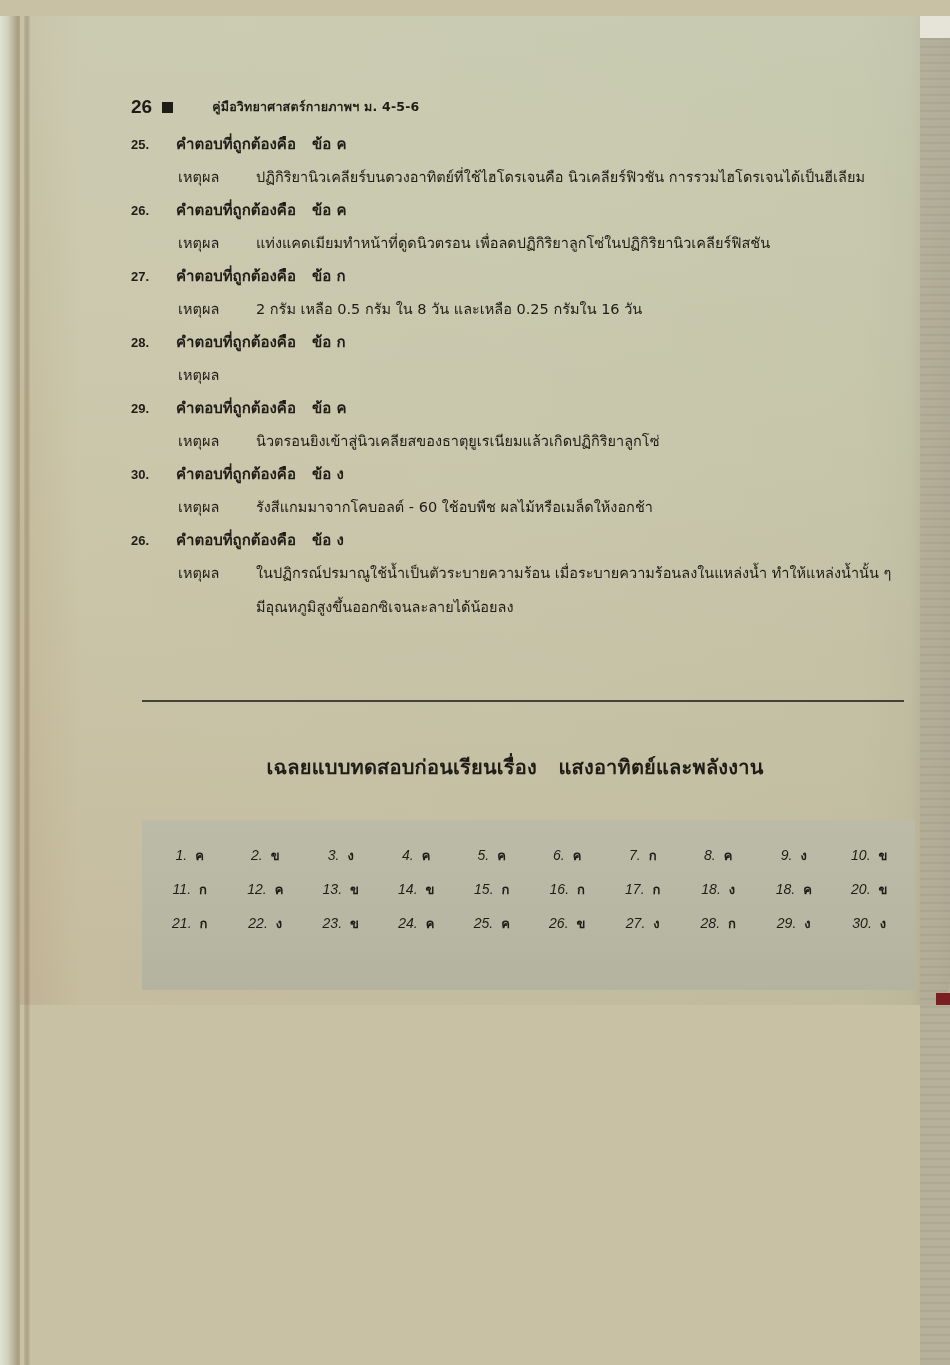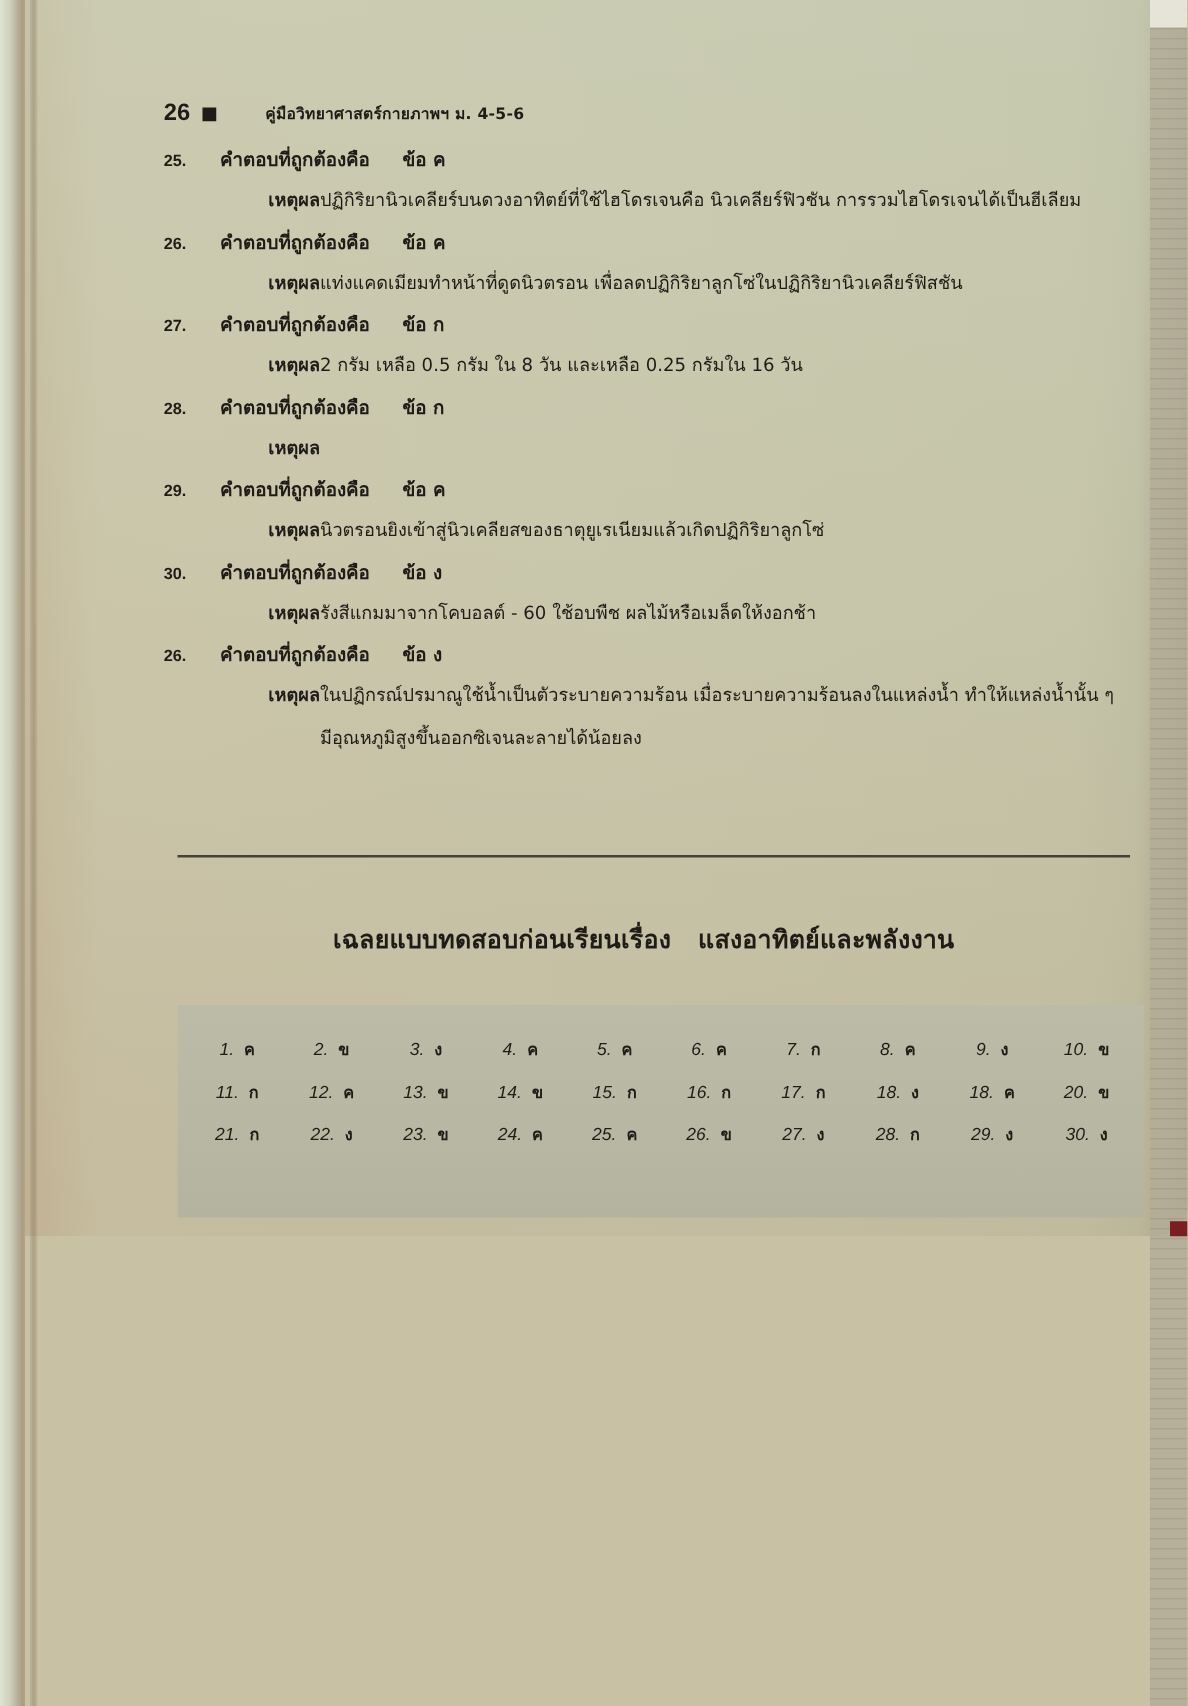--- a/index.html
+++ b/index.html
@@ -11,21 +11,21 @@
       height: 1365px;
       position: relative;
       overflow: hidden;
       background: #c9c1a4;
       font-family: "DejaVu Sans", "Liberation Sans", sans-serif;
       color: #1f1c17;
     }
     .page {
       position: absolute;
       left: 0;
-      top: 0;
+      top: 16px;
       width: 950px;
       height: 989px;
       background:
         linear-gradient(180deg, rgba(200,204,180,0.55) 0%, rgba(196,192,165,0.35) 45%, rgba(186,170,140,0.45) 100%),
         linear-gradient(90deg, #b9a98a 0px, #c8bc9d 30px, #cfcaae 80px, #cbcbb0 500px, #c7c8ac 860px, #bfc1a6 910px, #a9a189 935px, #8d8675 950px);
       border-radius: 25px;
     }
     .left-edge {
       position: absolute;
       left: 0; top: 0;
@@ -95,34 +95,33 @@
       height: 28px;
       font-weight: bold;
       font-size: 15px;
     }
     .q-num {
       width: 45px;
       font-family: "Liberation Sans", sans-serif;
       font-size: 13px;
     }
     .q-label {
-      margin-right: 26px;
+      margin-right: 16px;
     }
     .reason {
       display: flex;
       align-items: flex-start;
       padding-left: 47px;
       font-size: 14.5px;
       line-height: 34px;
     }
     .reason-label {
       width: 78px;
       flex: 0 0 78px;
-      font-weight: bold;
-      text-align: right;
+      font-weight: normal;
     }
     .reason-text {
       flex: 1;
       padding-right: 8px;
     }
     .q + .q { margin-top: 4px; }
 
     .divider {
       position: absolute;
       left: 142px; top: 684px;

